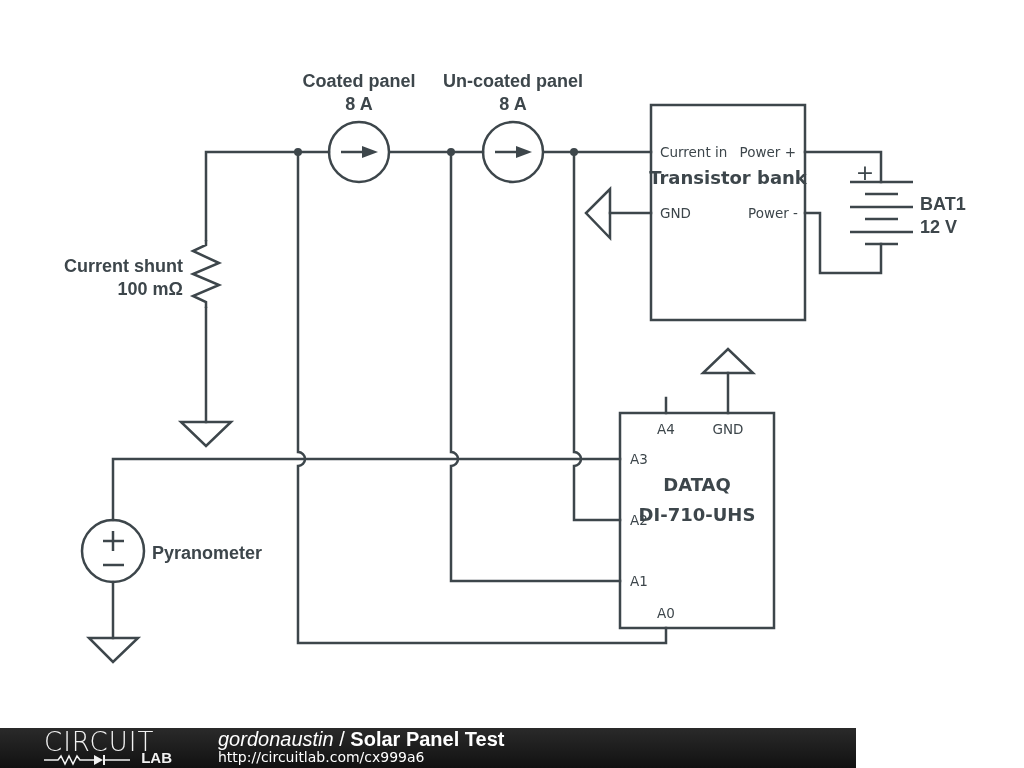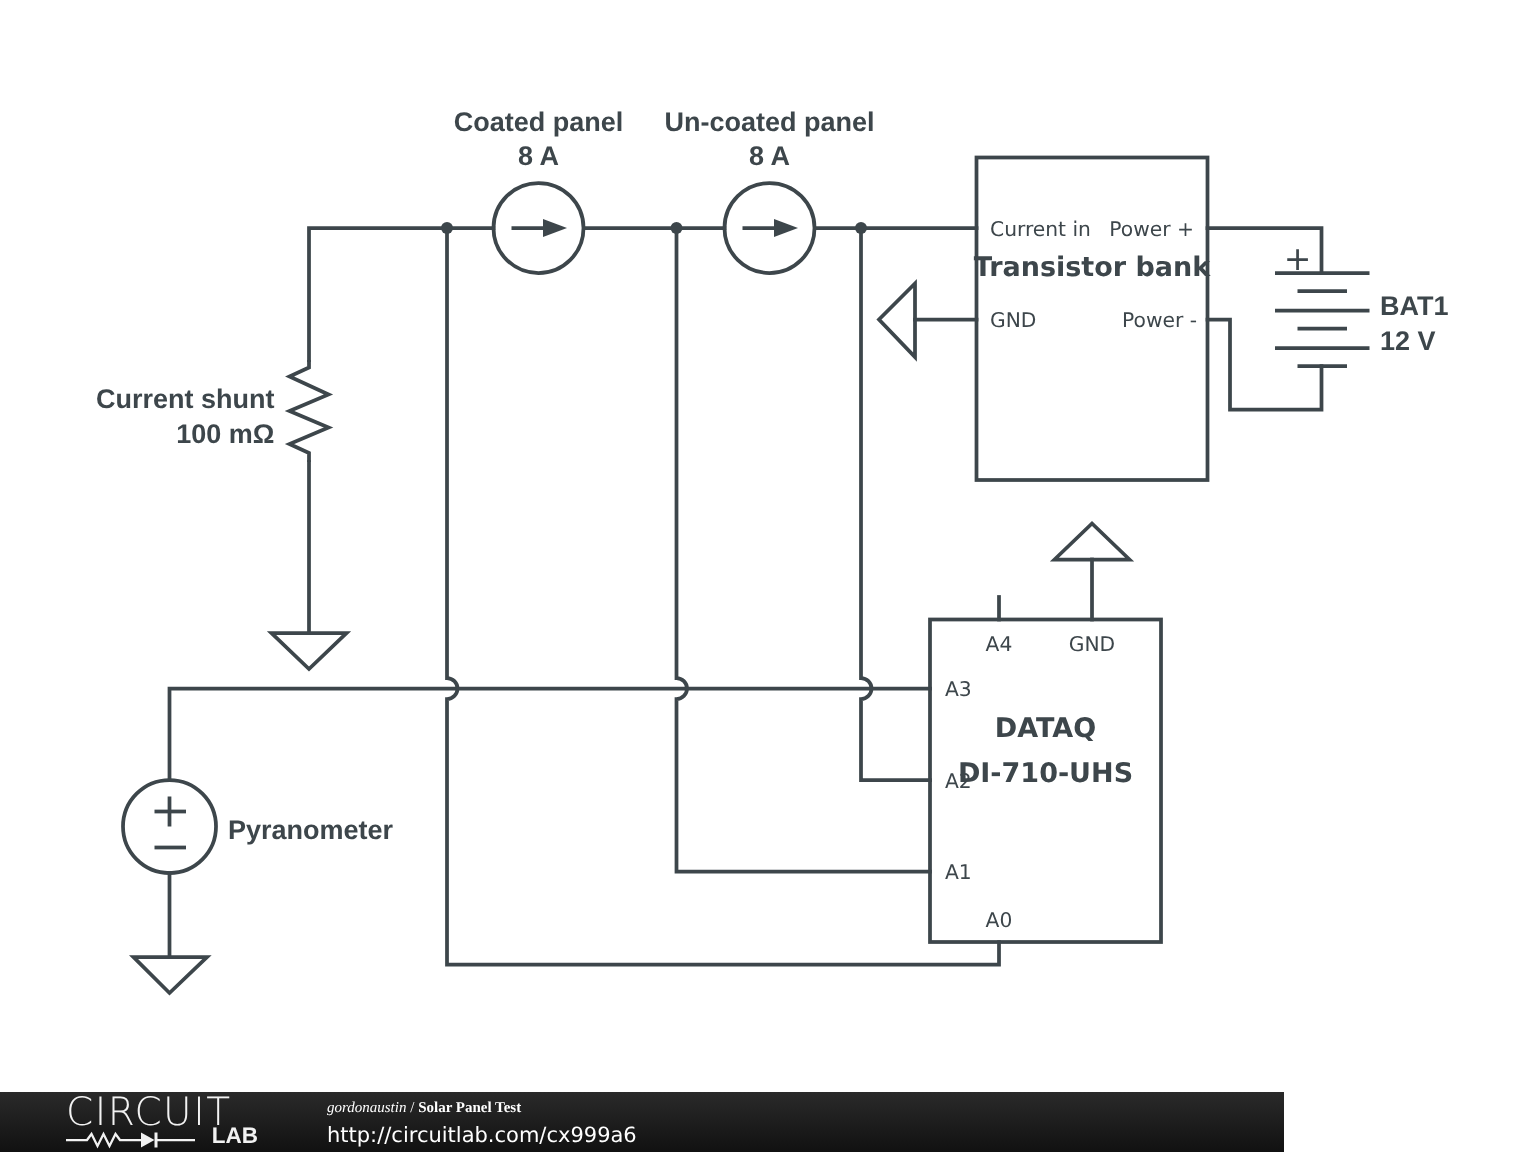--- a/index.html
+++ b/index.html
@@ -9,21 +9,21 @@
   .sym { stroke:#3d464b; stroke-width:2.5; fill:none; }
   .symfill { fill:#3d464b; stroke:none; }
   .lbl-b { font-family:"Liberation Sans", sans-serif; font-weight:bold; fill:#3d464b; font-size:18px; }
   .pin { font-family:"DejaVu Sans", sans-serif; fill:#3d464b; font-size:13.5px; }
   .title-b { font-family:"DejaVu Sans", sans-serif; font-weight:bold; fill:#3d464b; font-size:18px; }
   .footer { position:absolute; left:0; top:728px; width:856px; height:40px; background:linear-gradient(#2a2a2a,#111); color:#fff; }
   .logo { position:absolute; left:44px; top:2px; width:132px; height:36px; }
   .logo-top { position:absolute; left:0; top:-2px; font-family:"DejaVu Sans", sans-serif; font-weight:200; font-size:26px; letter-spacing:1px; color:#f2f2f2; line-height:28px; }
   .logo-lab { position:absolute; right:4px; top:20px; font-family:Liberation Sans, sans-serif; font-weight:bold; font-size:15px; color:#f2f2f2; line-height:16px; }
   .logo-svg { position:absolute; left:0; top:22px; }
-  .footer-line1 { position:absolute; left:218px; top:2px; font-size:10px; line-height:18px; color:#fff; font-family:Liberation Serif, serif; }
+  .footer-line1 { position:absolute; left:218px; top:2px; font-size:20px; line-height:18px; color:#fff; font-family:Liberation Sans, sans-serif; }
   .footer-line1 .author { font-style:italic; }
   .footer-line1 .proj { font-weight:bold; }
   .footer-line2 { position:absolute; left:218px; top:20px; font-size:14px; line-height:18px; color:#fff; font-family:"DejaVu Sans", sans-serif; }
 </style>
 </head>
 <body>
 
 <svg id="schematic" viewBox="0 0 1024 728" xmlns="http://www.w3.org/2000/svg">
 
   <g>

